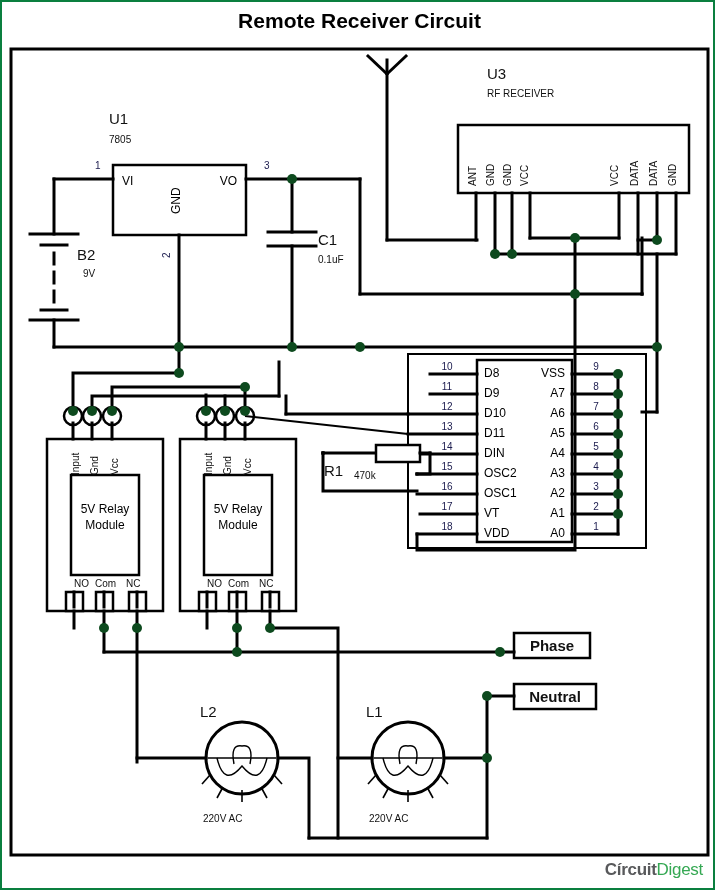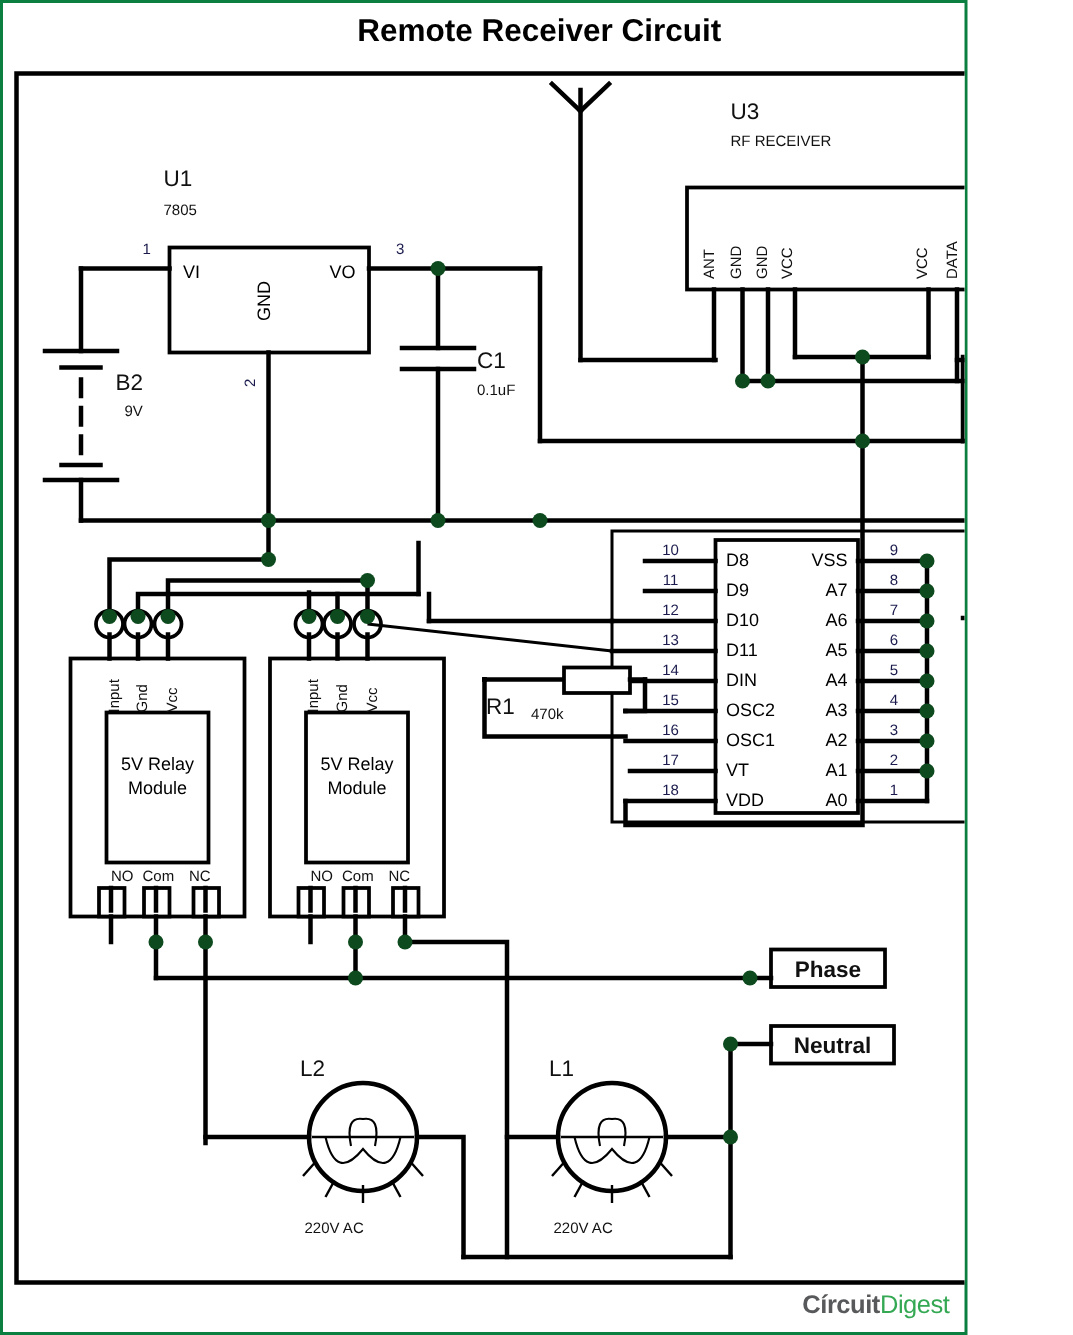--- a/index.html
+++ b/index.html
@@ -1,17 +1,17 @@
 <!DOCTYPE html>
 <html><head>
 <meta charset="utf-8">
 <style>
   html,body{margin:0;padding:0;background:#ffffff;}
   body{width:715px;height:890px;font-family:"Liberation Sans",sans-serif;}
-  #page{position:relative;width:645px;height:890px;box-sizing:border-box;border:2px solid #0a7f3f;background:#fff;overflow:hidden;}
+  #page{position:relative;width:715px;height:890px;box-sizing:border-box;border:2px solid #0a7f3f;background:#fff;overflow:hidden;}
   #title{position:absolute;left:0;top:7px;width:715px;text-align:center;font-size:21px;font-weight:bold;color:#000;letter-spacing:0px;}
   #canvas{position:absolute;left:0;top:0;width:715px;height:890px;}
   .lbl{font-family:"Liberation Sans",sans-serif;fill:#111;}
   .lbl-big{font-size:15px;}
   .lbl-sm{font-size:10px;}
   .lbl-pin{font-size:10px;fill:#1a1a4d;}
   .lbl-ic{font-size:12px;fill:#000;}
   .wire{stroke:#000;stroke-width:3;fill:none;stroke-linecap:square;}
   .wire-thin{stroke:#000;stroke-width:2;fill:none;}
   .box{stroke:#000;stroke-width:3;fill:#fff;}

